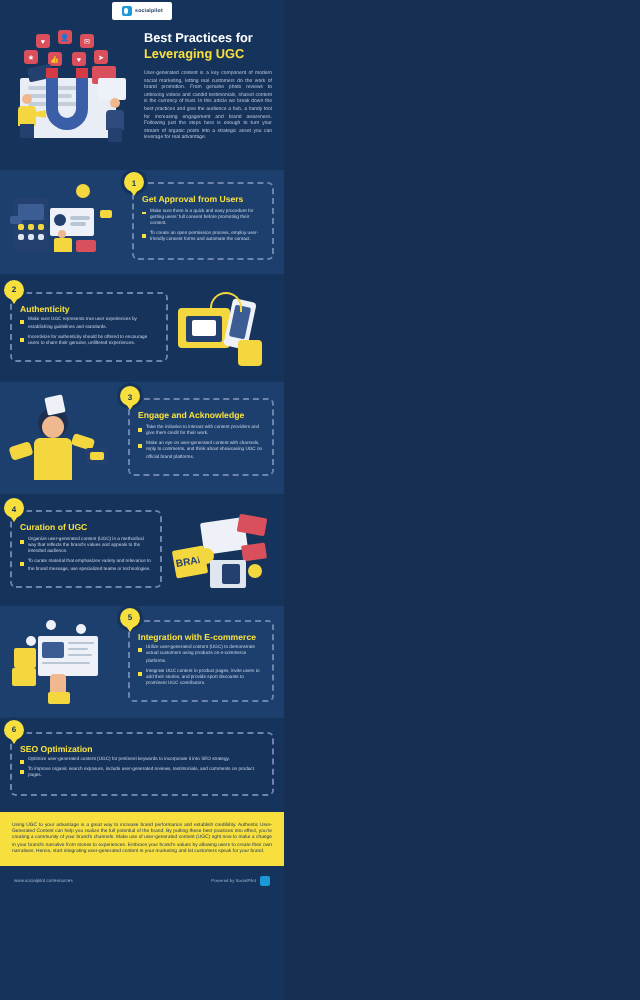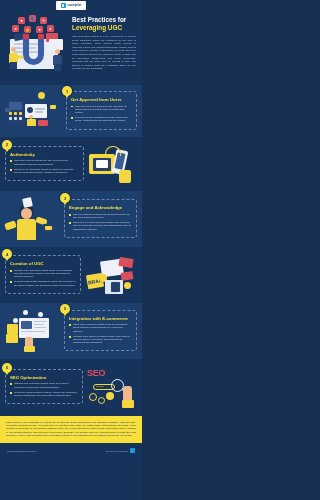--- a/index.html
+++ b/index.html
@@ -290,32 +290,20 @@
   <div class="sec band-dark" style="padding:7px 5px 8px 5px;">
     <div class="row" style="gap:2px;">
       <div class="card" style="flex:1;">
         <span class="num" style="left:-4px;top:-7px;">6</span>
         <div class="sec-title">SEO Optimization</div>
         <ul class="bullets">
           <li>Optimize user-generated content (UGC) for pertinent keywords to incorporate it into SEO strategy.</li>
           <li>To improve organic search exposure, include user-generated reviews, testimonials, and comments on product pages.</li>
         </ul>
       </div>
-      <div class="art" style="width:52px;height:42px;">
-        <span style="position:absolute;left:2px;top:2px;font-size:9px;font-weight:bold;color:#d94f5c;letter-spacing:-0.3px;">SEO</span>
-        <span class="sq" style="left:8px;top:18px;width:22px;height:6px;border:1px solid #f4d73e;border-radius:3px;"></span>
-        <span style="position:absolute;left:11px;top:19px;font-size:2.4px;color:#f4d73e;">Search</span>
-        <span class="circ" style="left:26px;top:13px;width:13px;height:13px;border:1.4px solid #eef2f8;"></span>
-        <span class="sq" style="left:37px;top:24px;width:5px;height:1.6px;background:#eef2f8;transform:rotate(40deg);"></span>
-        <span class="circ" style="left:4px;top:27px;width:8px;height:8px;border:1.2px solid #f4d73e;"></span>
-        <span class="circ" style="left:13px;top:31px;width:7px;height:7px;border:1.2px solid #f4d73e;"></span>
-        <span class="circ" style="left:21px;top:26px;width:8px;height:8px;background:#f4d73e;"></span>
-        <span class="sq" style="left:38px;top:20px;width:9px;height:20px;background:#f0b88f;border-radius:3px;"></span>
-        <span class="sq" style="left:37px;top:34px;width:12px;height:8px;background:#f4d73e;border-radius:1px;"></span>
-      </div>
     </div>
   </div>
 
   <div class="footer-yellow">
     <p>Using UGC to your advantage is a great way to increase brand performance and establish credibility. Authentic User-Generated Content can help you realize the full potential of the brand. By putting these best practices into effect, you're creating a community of your brand's channels. Make use of user-generated content (UGC) right now to make a change in your brand's narrative from stories to experiences. Embrace your brand's values by allowing users to create their own narratives. Hence, start integrating user-generated content in your marketing and let customers speak for your brand.</p>
   </div>
   <div class="footer-bar">
     <span class="fb-left">www.socialpilot.co/resources</span>
     <span class="fb-right">
       <span>Powered by SocialPilot</span>

